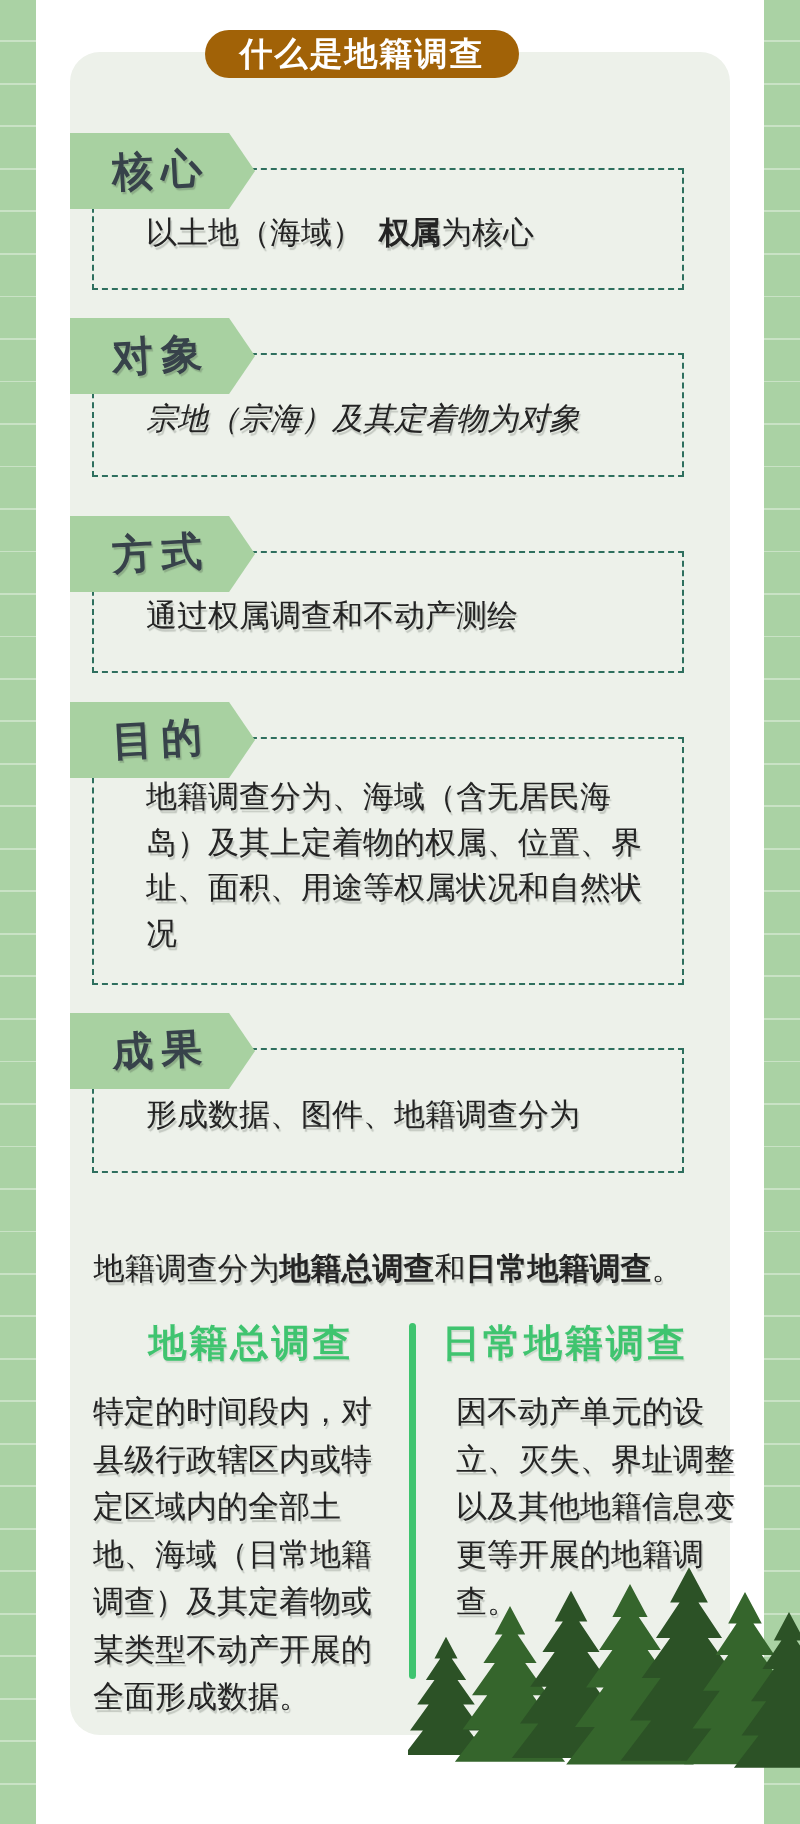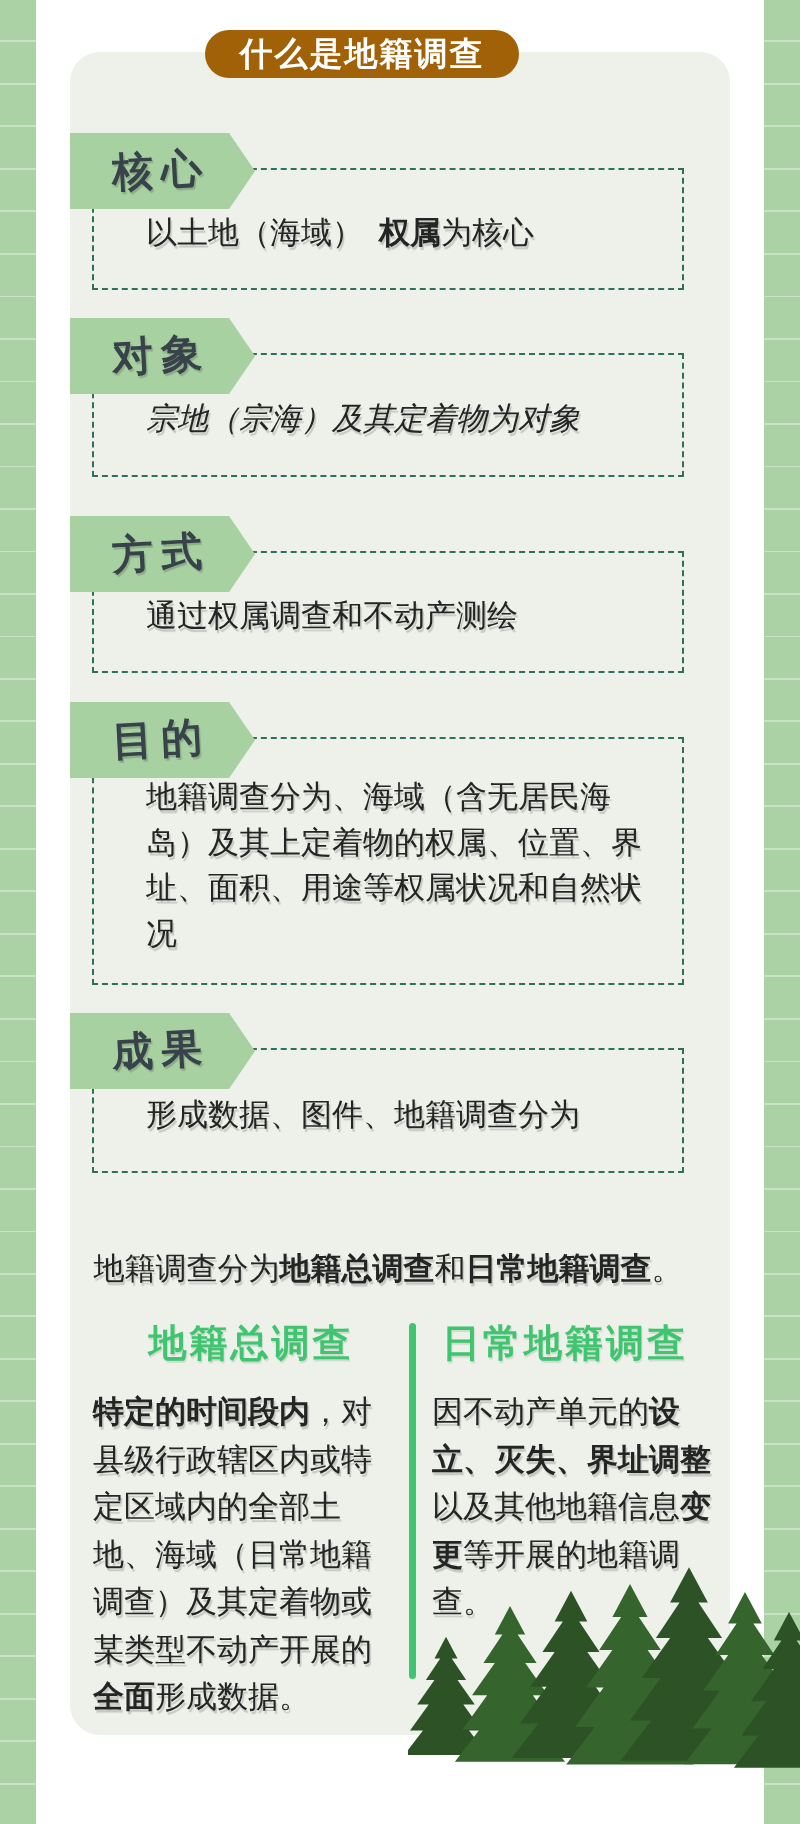--- a/index.html
+++ b/index.html
@@ -82,23 +82,23 @@
   .v-divider{
     position:absolute;left:409px;top:1323px;width:7px;height:356px;
     background:#3fc46f;border-radius:4px;z-index:1;
   }
   .col-body{
     position:absolute;top:1388px;
     font-size:31px;line-height:47.5px;color:#242424;font-weight:500;
     text-shadow:1.5px 2.5px 1px rgba(70,80,70,0.25);
     z-index:1;
   }
-  .col-body b{font-weight:700;margin-top:32px;}
+  .col-body b{font-weight:400;margin-top:32px;}
   .col-body.left{left:93px;width:302px;}
-  .col-body.right{left:432px;width:286px;}
+  .col-body.right{left:456px;width:286px;}
   
   .trees{
     position:absolute;left:408px;top:1556px;width:392px;height:214px;
     z-index:5;
   }
 </style>
 </head>
 <body>
 
 <div class="side-strip left"></div>

